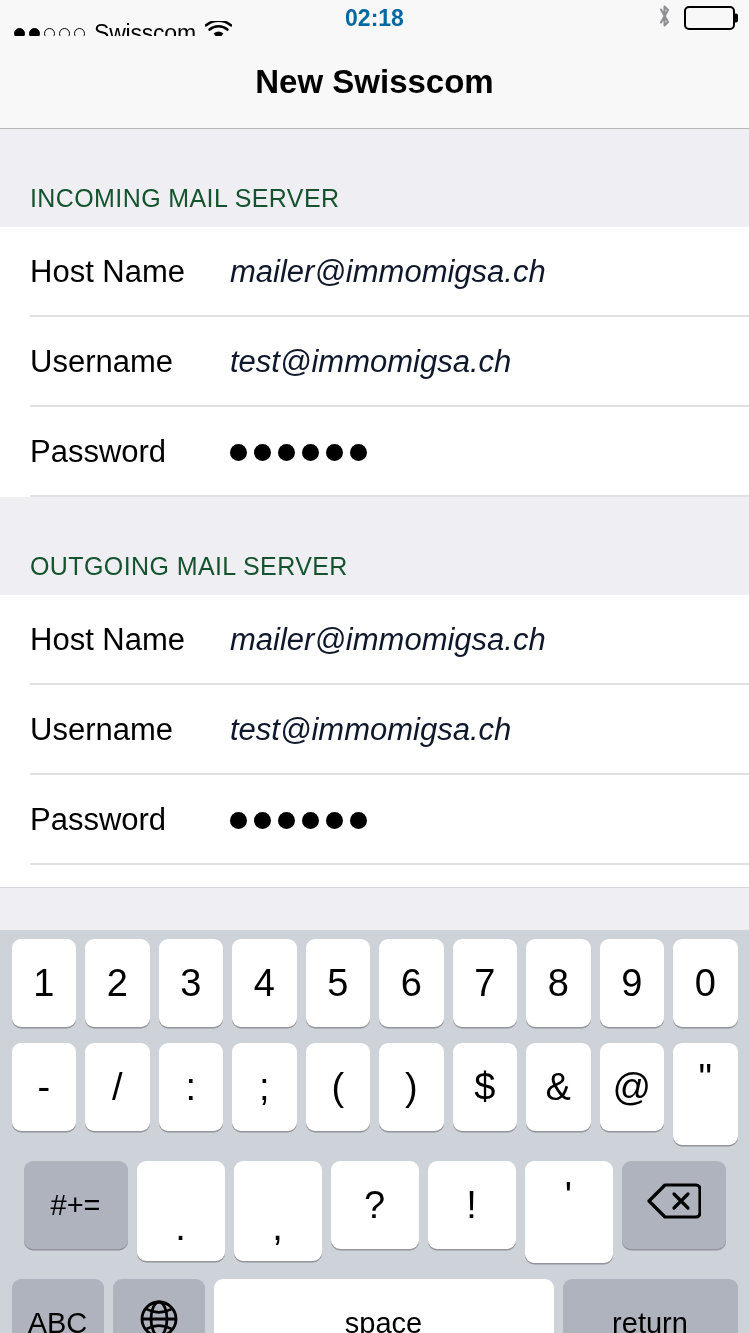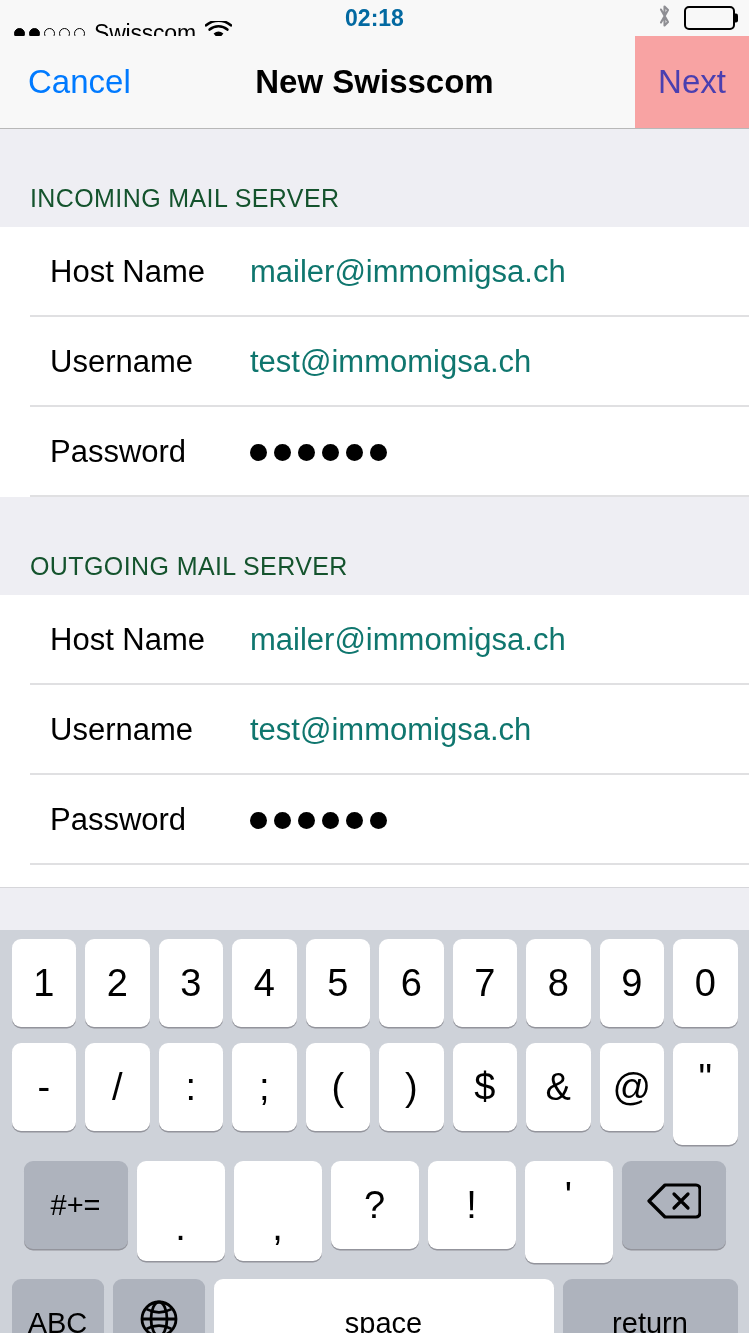--- a/index.html
+++ b/index.html
@@ -157,25 +157,25 @@
     position: absolute;
     left: 30px; right: 0; bottom: 0;
     height: 2px;
     background: #e0e0e2;
   }
   .cell-label {
     font-size: 31px;
     color: #000;
     width: 200px;
     flex: none;
-    margin-left: 20px;
   }
   .cell-value {
     font-size: 31px;
-    color: #0f766e;
+    color: #0f172a;
+    font-style: italic;
   }
   .pw-dots {
     display: flex;
     align-items: center;
     gap: 7px;
   }
   .pw-dot {
     width: 17px; height: 17px;
     border-radius: 50%;
     background: #000;
@@ -259,23 +259,21 @@
         <path d="M4 6.5 L11 19 L7.5 22.5 L7.5 3.5 L11 7 L4 19.5" stroke="#8e8e93" stroke-width="2.1" fill="none" stroke-linejoin="round" stroke-linecap="round"></path>
       </svg>
     </span>
     <span class="battery">
       <span class="battery-fill" style="width:75%"></span>
     </span>
   </div>
 </div>
 
 <div class="nav-bar">
-  <div class="nav-cancel">Cancel</div>
   <div class="nav-title">New Swisscom</div>
-  <div class="nav-next">Next</div>
 </div>
 
 <div class="table-scroll">
 
   <div class="section-header first">INCOMING MAIL SERVER</div>
 
   <div class="cell">
     <span class="cell-label">Host Name</span>
     <span class="cell-value">mailer@immomigsa.ch</span>
   </div>

